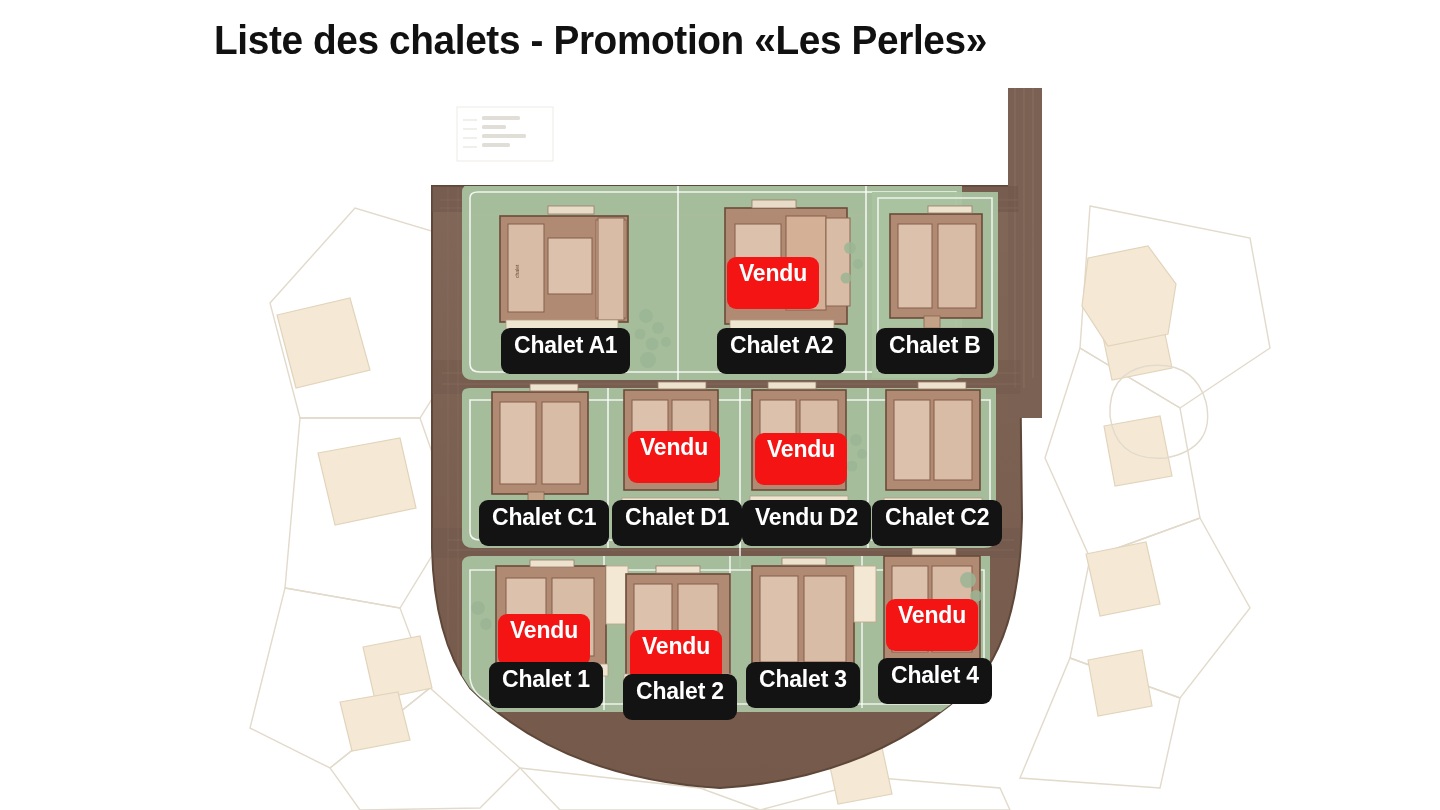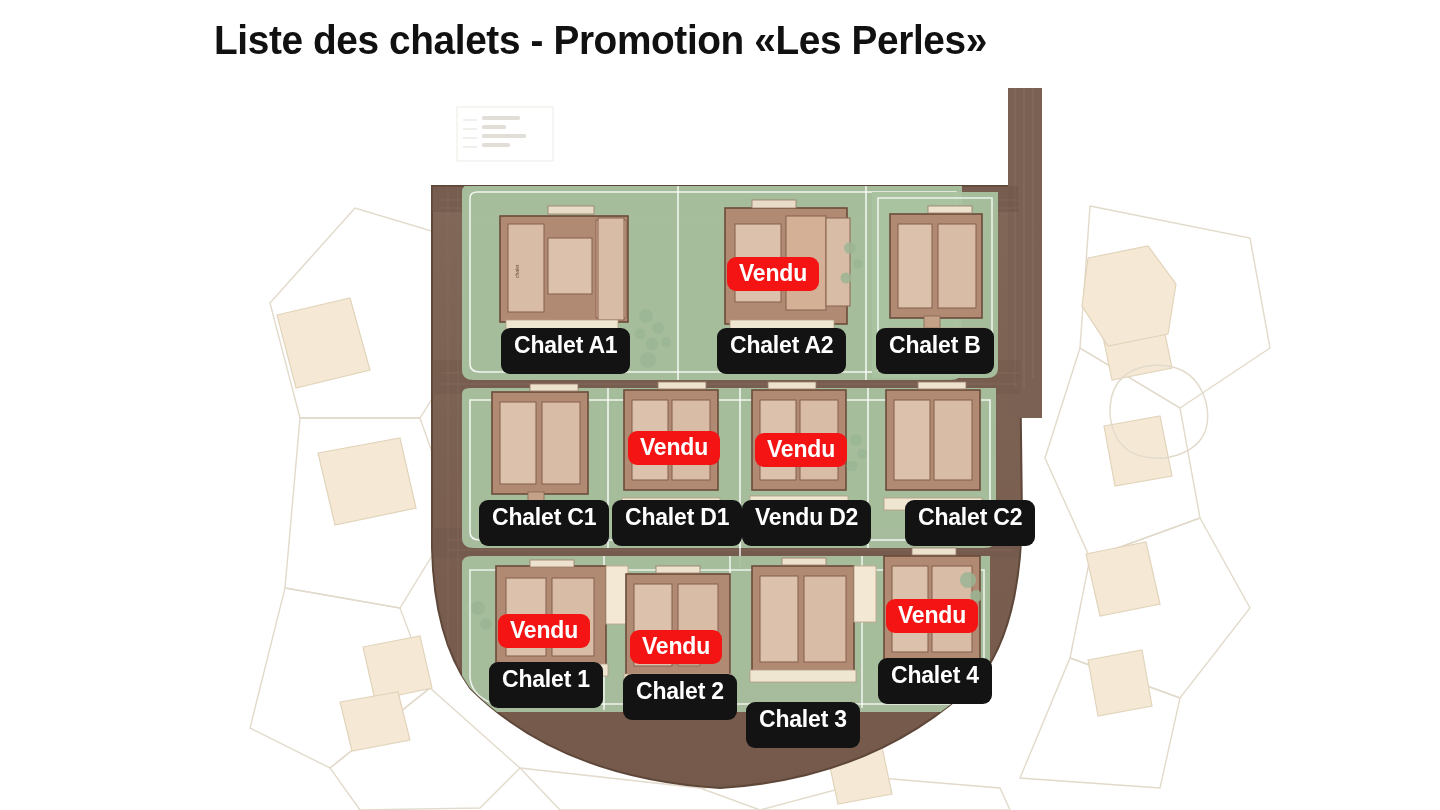--- a/index.html
+++ b/index.html
@@ -57,21 +57,21 @@
     line-height:1.05;
     letter-spacing:-0.2px;
   }
   .pill-sold {
     position:absolute;
     background:#F41414;
     color:#ffffff;
     font-size:23px;
     font-weight:bold;
     border-radius:9px;
-    padding:4px 12px 6px 12px;
+    padding:4px 12px 24px 12px;
     white-space:nowrap;
     line-height:1.05;
     letter-spacing:-0.2px;
   }
 
   
   .legend-ghost { opacity:0.45; }
 </style>
 </head>
 <body>
@@ -339,35 +339,35 @@
     <div class="pill-sold" style="left:628px; top:431px;">Vendu</div>
     <div class="pill-name" style="left:612px; top:500px;">Chalet D1</div>
   </div>
 
   <div class="marker">
     <div class="pill-sold" style="left:755px; top:433px;">Vendu</div>
     <div class="pill-name" style="left:742px; top:500px;">Vendu D2</div>
   </div>
 
   <div class="marker">
-    <div class="pill-name" style="left:905px; top:500px;">Chalet C2</div>
+    <div class="pill-name" style="left:872px; top:500px;">Chalet C2</div>
   </div>
 
   <div class="marker">
     <div class="pill-sold" style="left:498px; top:614px;">Vendu</div>
     <div class="pill-name" style="left:489px; top:662px;">Chalet 1</div>
   </div>
 
   <div class="marker">
     <div class="pill-sold" style="left:630px; top:630px;">Vendu</div>
     <div class="pill-name" style="left:623px; top:674px;">Chalet 2</div>
   </div>
 
   <div class="marker">
-    <div class="pill-name" style="left:746px; top:662px;margin-top:40px;">Chalet 3</div>
+    <div class="pill-name" style="left:746px; top:662px;">Chalet 3</div>
   </div>
 
   <div class="marker">
     <div class="pill-sold" style="left:886px; top:599px;">Vendu</div>
     <div class="pill-name" style="left:878px; top:658px;">Chalet 4</div>
   </div>
 
 </div>
 
 </body></html>

